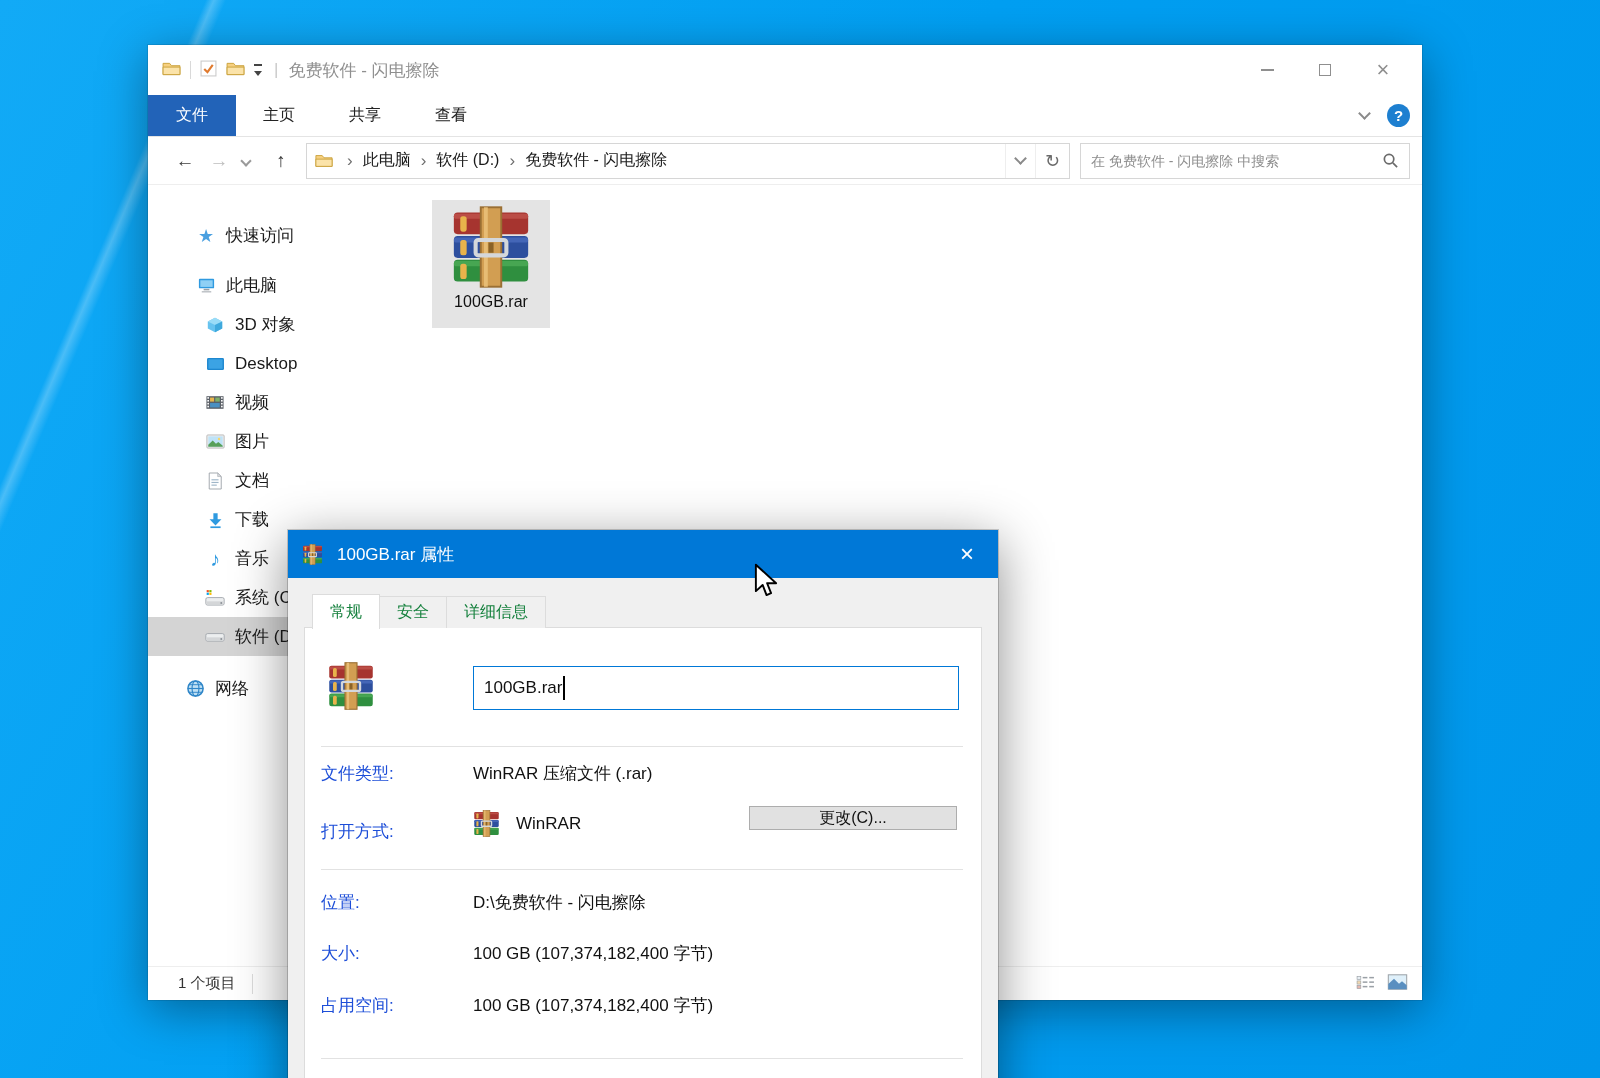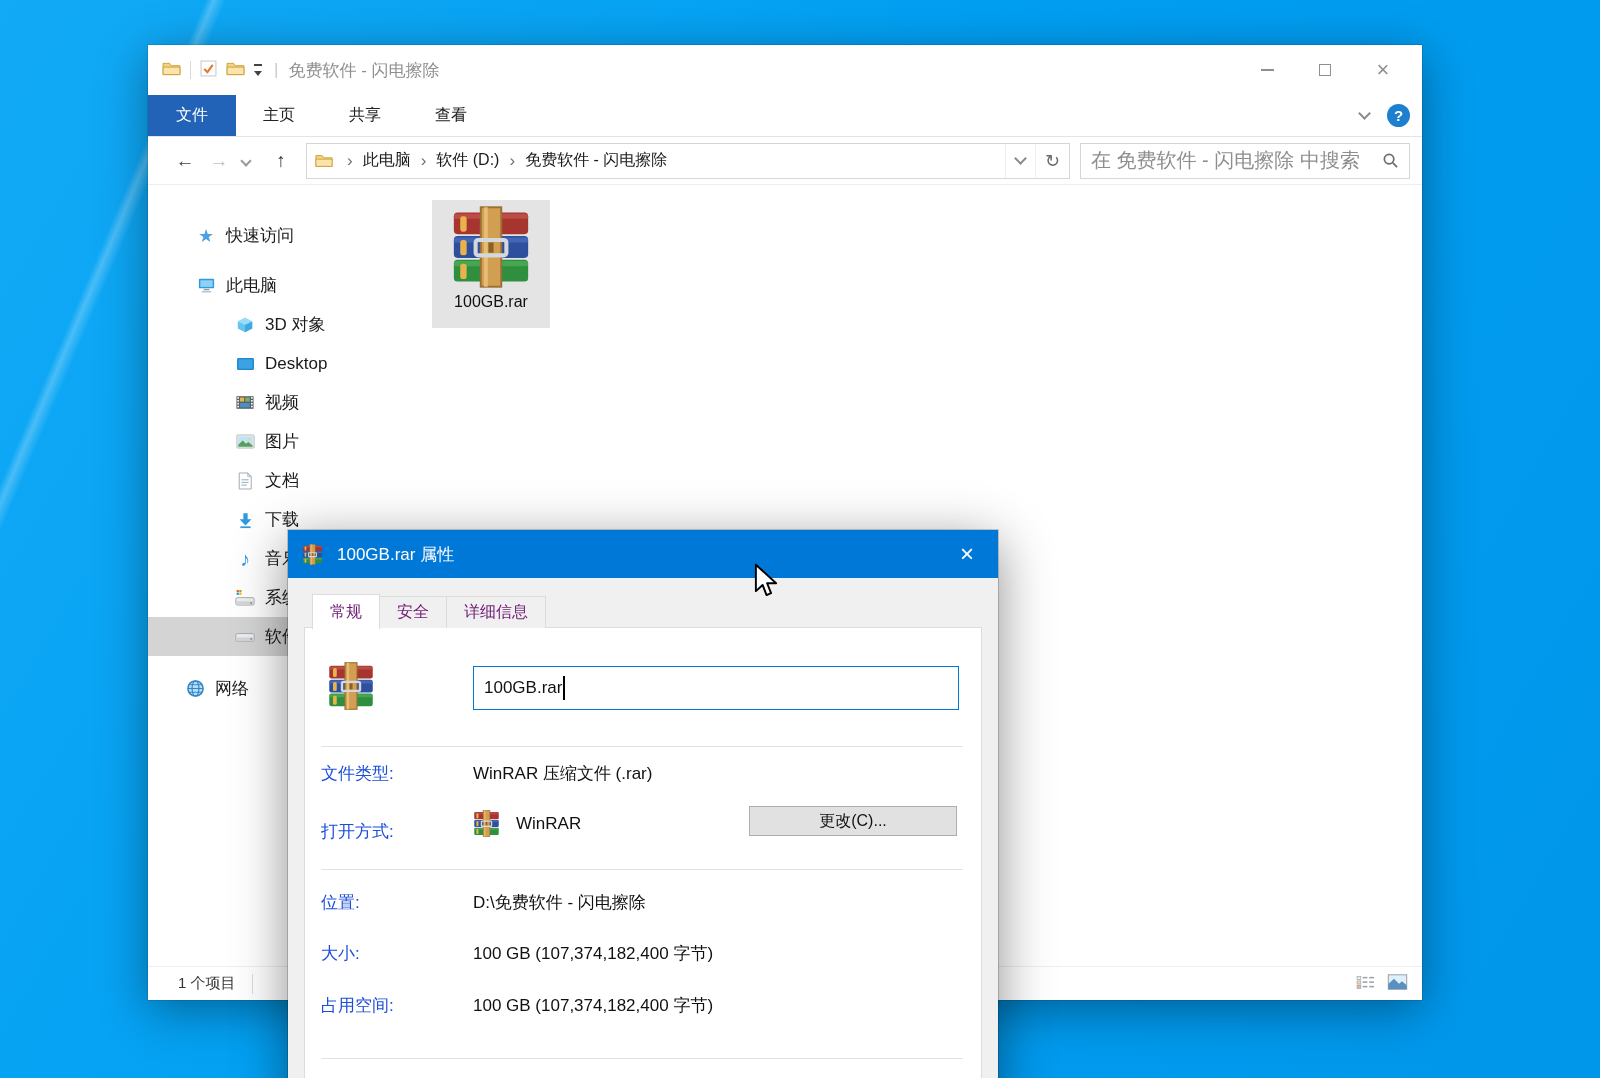--- a/index.html
+++ b/index.html
@@ -41,28 +41,28 @@
   .navbtn { font-size:19px; width:34px; text-align:center; color:#3b3b3b; }
   .navbtn.disabled { color:#bdbdbd; }
   .nav-chev { width:8px; height:8px; border-right:2px solid #9a9a9a; border-bottom:2px solid #9a9a9a; transform:rotate(45deg); margin:0 14px 0 6px; }
   .addressbox { display:flex; align-items:center; height:36px; border:1px solid #d6d6d6; background:#fff; flex:1; margin-left:8px; font-size:16px; color:#1a1a1a; }
   .addr-folder { margin:0 8px 0 8px; display:flex; }
   .crumb { padding:0 4px; white-space:nowrap; }
   .crumb-sep { color:#6e6e6e; font-size:17px; padding:0 6px; }
   .addr-chev { margin-left:auto; padding:0 10px; border-left:1px solid #eee; align-self:stretch; display:flex; align-items:center; }
   .addr-refresh { padding:0 9px; border-left:1px solid #eee; align-self:stretch; display:flex; align-items:center; font-size:18px; color:#6b6b6b; }
   .searchbox { width:330px; height:36px; border:1px solid #d6d6d6; background:#fff; margin-left:10px; display:flex; align-items:center; }
-  .searchbox input { border:0; outline:0; flex:1; font-size:20px; color:#15803d; padding:0 4px 0 10px; font-family:inherit; }
+  .searchbox input { border:0; outline:0; flex:1; font-size:14px; color:#15803d; padding:0 4px 0 10px; font-family:inherit; }
   .searchbox input::placeholder { color:#8e8e8e; opacity:1; }
   .search-mag { padding:0 10px; display:flex; }
 
   .contentarea { position:absolute; left:0; right:0; top:141px; bottom:34px; display:flex; }
   .sidebar { width:272px; padding-top:30px; font-size:17px; color:#1a1a1a; flex-shrink:0; }
   .side-item { height:39px; display:flex; align-items:center; gap:10px; padding-left:48px; }
-  .side-item.child { padding-left:87px; }
+  .side-item.child { padding-left:57px; }
   .side-item.selected { background:#d4d4d4; }
   .gap-after { margin-bottom:11px; }
   .gap-before { margin-top:13px;padding-left:37px; }
   .sicon { width:20px; display:flex; justify-content:center; flex-shrink:0; }
   .star-glyph { color:#4ba0e0; font-size:18px; line-height:1; }
 
   .mainpane { flex:1; position:relative; }
   .file-tile { position:absolute; left:12px; top:14px; width:118px; height:128px; background:#e4e4e4; display:flex; flex-direction:column; align-items:center; padding-top:6px; }
   .file-label { font-size:16px; color:#111; margin-top:5px; }
 
@@ -73,31 +73,31 @@
   
   .dialog {
     position:absolute; left:288px; top:530px; width:710px; height:660px;
     background:#f0f0f0; box-shadow:0 12px 50px rgba(0,0,0,.45), 0 0 0 1px rgba(0,0,0,.18);
     z-index:10;
   }
   .dlg-titlebar { height:48px; background:#0078d7; display:flex; align-items:center; padding:0 14px; color:#fff; font-size:17px; gap:14px; }
   .dlg-close { margin-left:auto; font-size:24px; line-height:1; width:34px; text-align:center; }
   .dlg-body { position:absolute; left:0; right:0; top:48px; bottom:0; padding:16px 16px 0; }
   .dlg-tabs { display:flex; height:34px; margin-left:8px; position:relative; z-index:2; }
-  .dlg-tab { font-size:16px; color:#701a75; padding:0 17px; display:flex; align-items:center; height:32px; margin-top:2px; border:1px solid #dcdcdc; border-bottom:0; background:#f0f0f0; margin-right:-1px; }
+  .dlg-tab { font-size:16px; color:#15803d; padding:0 17px; display:flex; align-items:center; height:32px; margin-top:2px; border:1px solid #dcdcdc; border-bottom:0; background:#f0f0f0; margin-right:-1px; }
   .dlg-tab.active { height:35px; margin-top:0; background:#fff; position:relative; z-index:3; }
   .dlg-panel { position:relative; background:#fff; border:1px solid #dcdcdc; height:560px; margin-top:-1px; }
   .p-sep { position:absolute; left:16px; right:18px; height:1px; background:#e2e2e2; }
   .p-label { position:absolute; left:16px; font-size:17px; color:#1d4ed8; }
   .p-value { position:absolute; left:168px; font-size:17px; color:#111; }
   .name-input { position:absolute; left:168px; top:38px; width:486px; height:44px; border:1px solid #0078d7; background:#fff; display:flex; align-items:center; padding-left:10px; font-size:17px; color:#111; }
   .caret { display:inline-block; width:1.5px; height:24px; background:#000; margin-left:1px; vertical-align:middle; }
   .big-icon { position:absolute; left:22px; top:34px; }
   .openwith-val { display:flex; align-items:center; gap:16px; }
-  .change-btn { position:absolute; left:444px; top:178px; width:208px; height:30px; background:#e1e1e1; border:1px solid #adadad; font-size:16px; color:#111; display:flex; align-items:center; justify-content:center; font-family:inherit; }
+  .change-btn { position:absolute; left:444px; top:178px; width:208px; height:24px; background:#e1e1e1; border:1px solid #adadad; font-size:16px; color:#111; display:flex; align-items:center; justify-content:center; font-family:inherit; }
 
   .cursor { position:absolute; left:752px; top:563px; z-index:50; }
 </style>
 </head>
 <body>
 
 <svg width="0" height="0" style="position:absolute">
   <defs>
     <symbol id="winrar" viewBox="0 0 64 64">
       <rect x="3" y="5" width="58" height="17" rx="3" fill="#a6342f"></rect>

